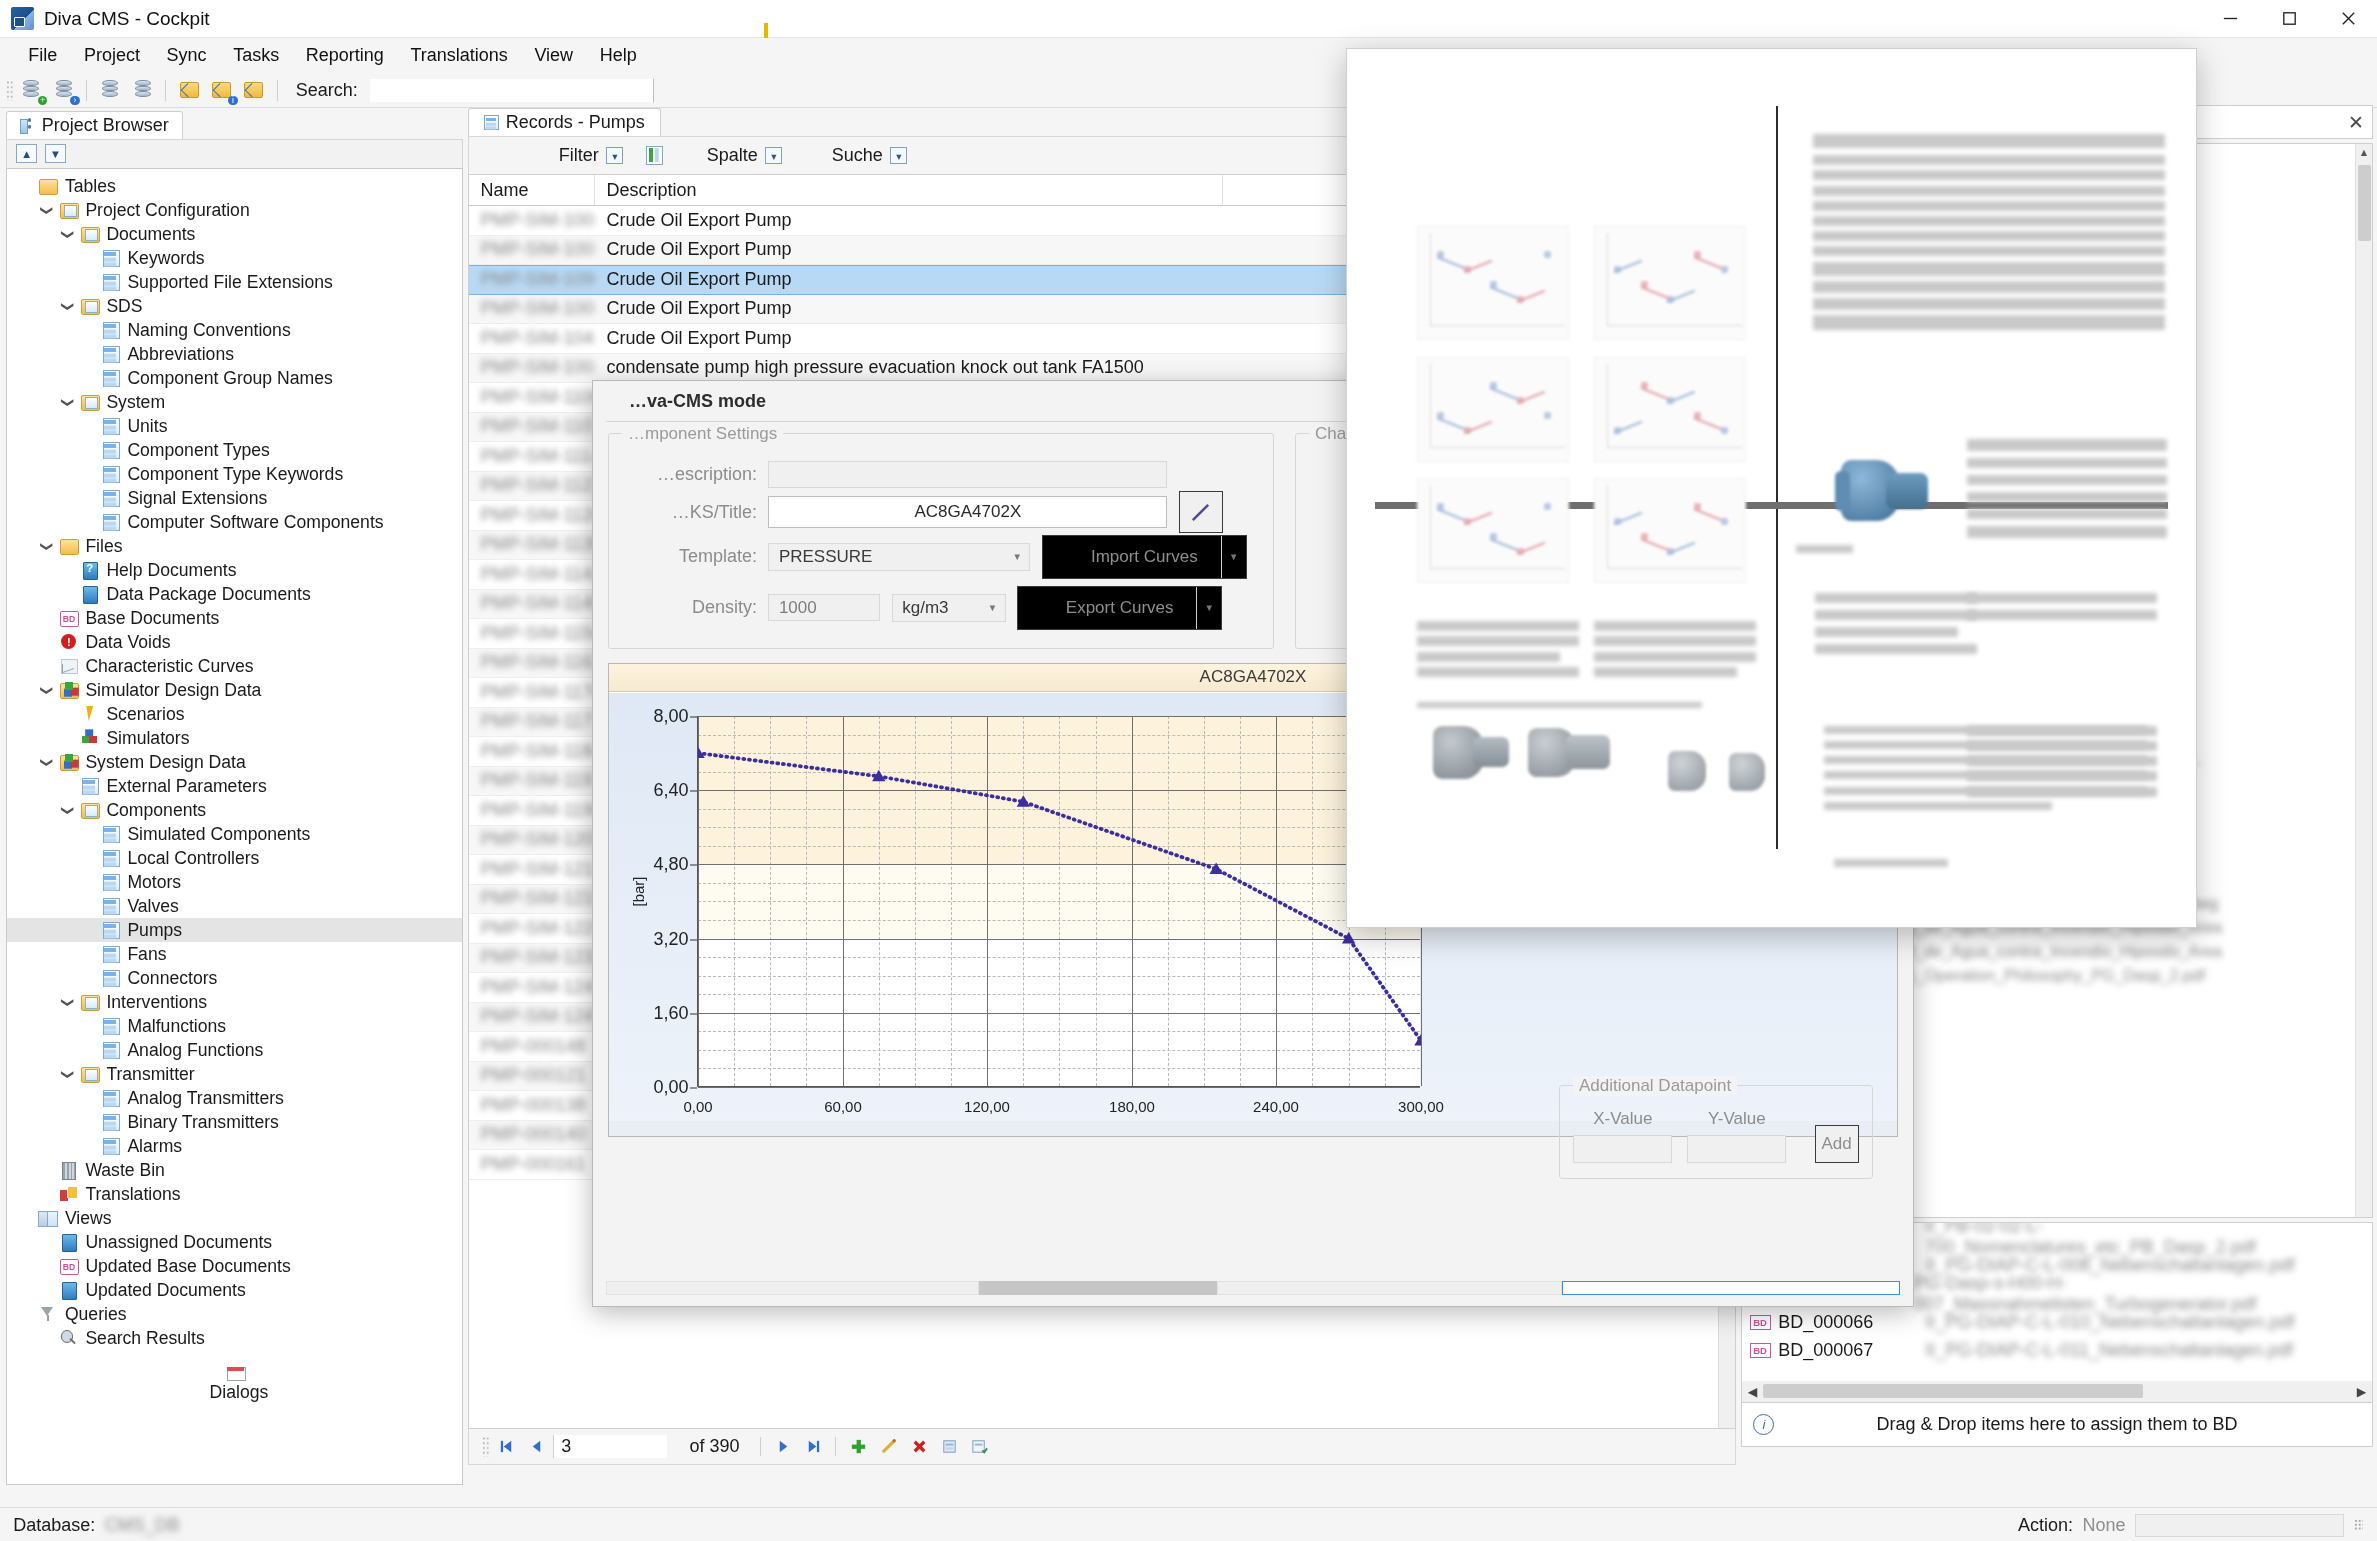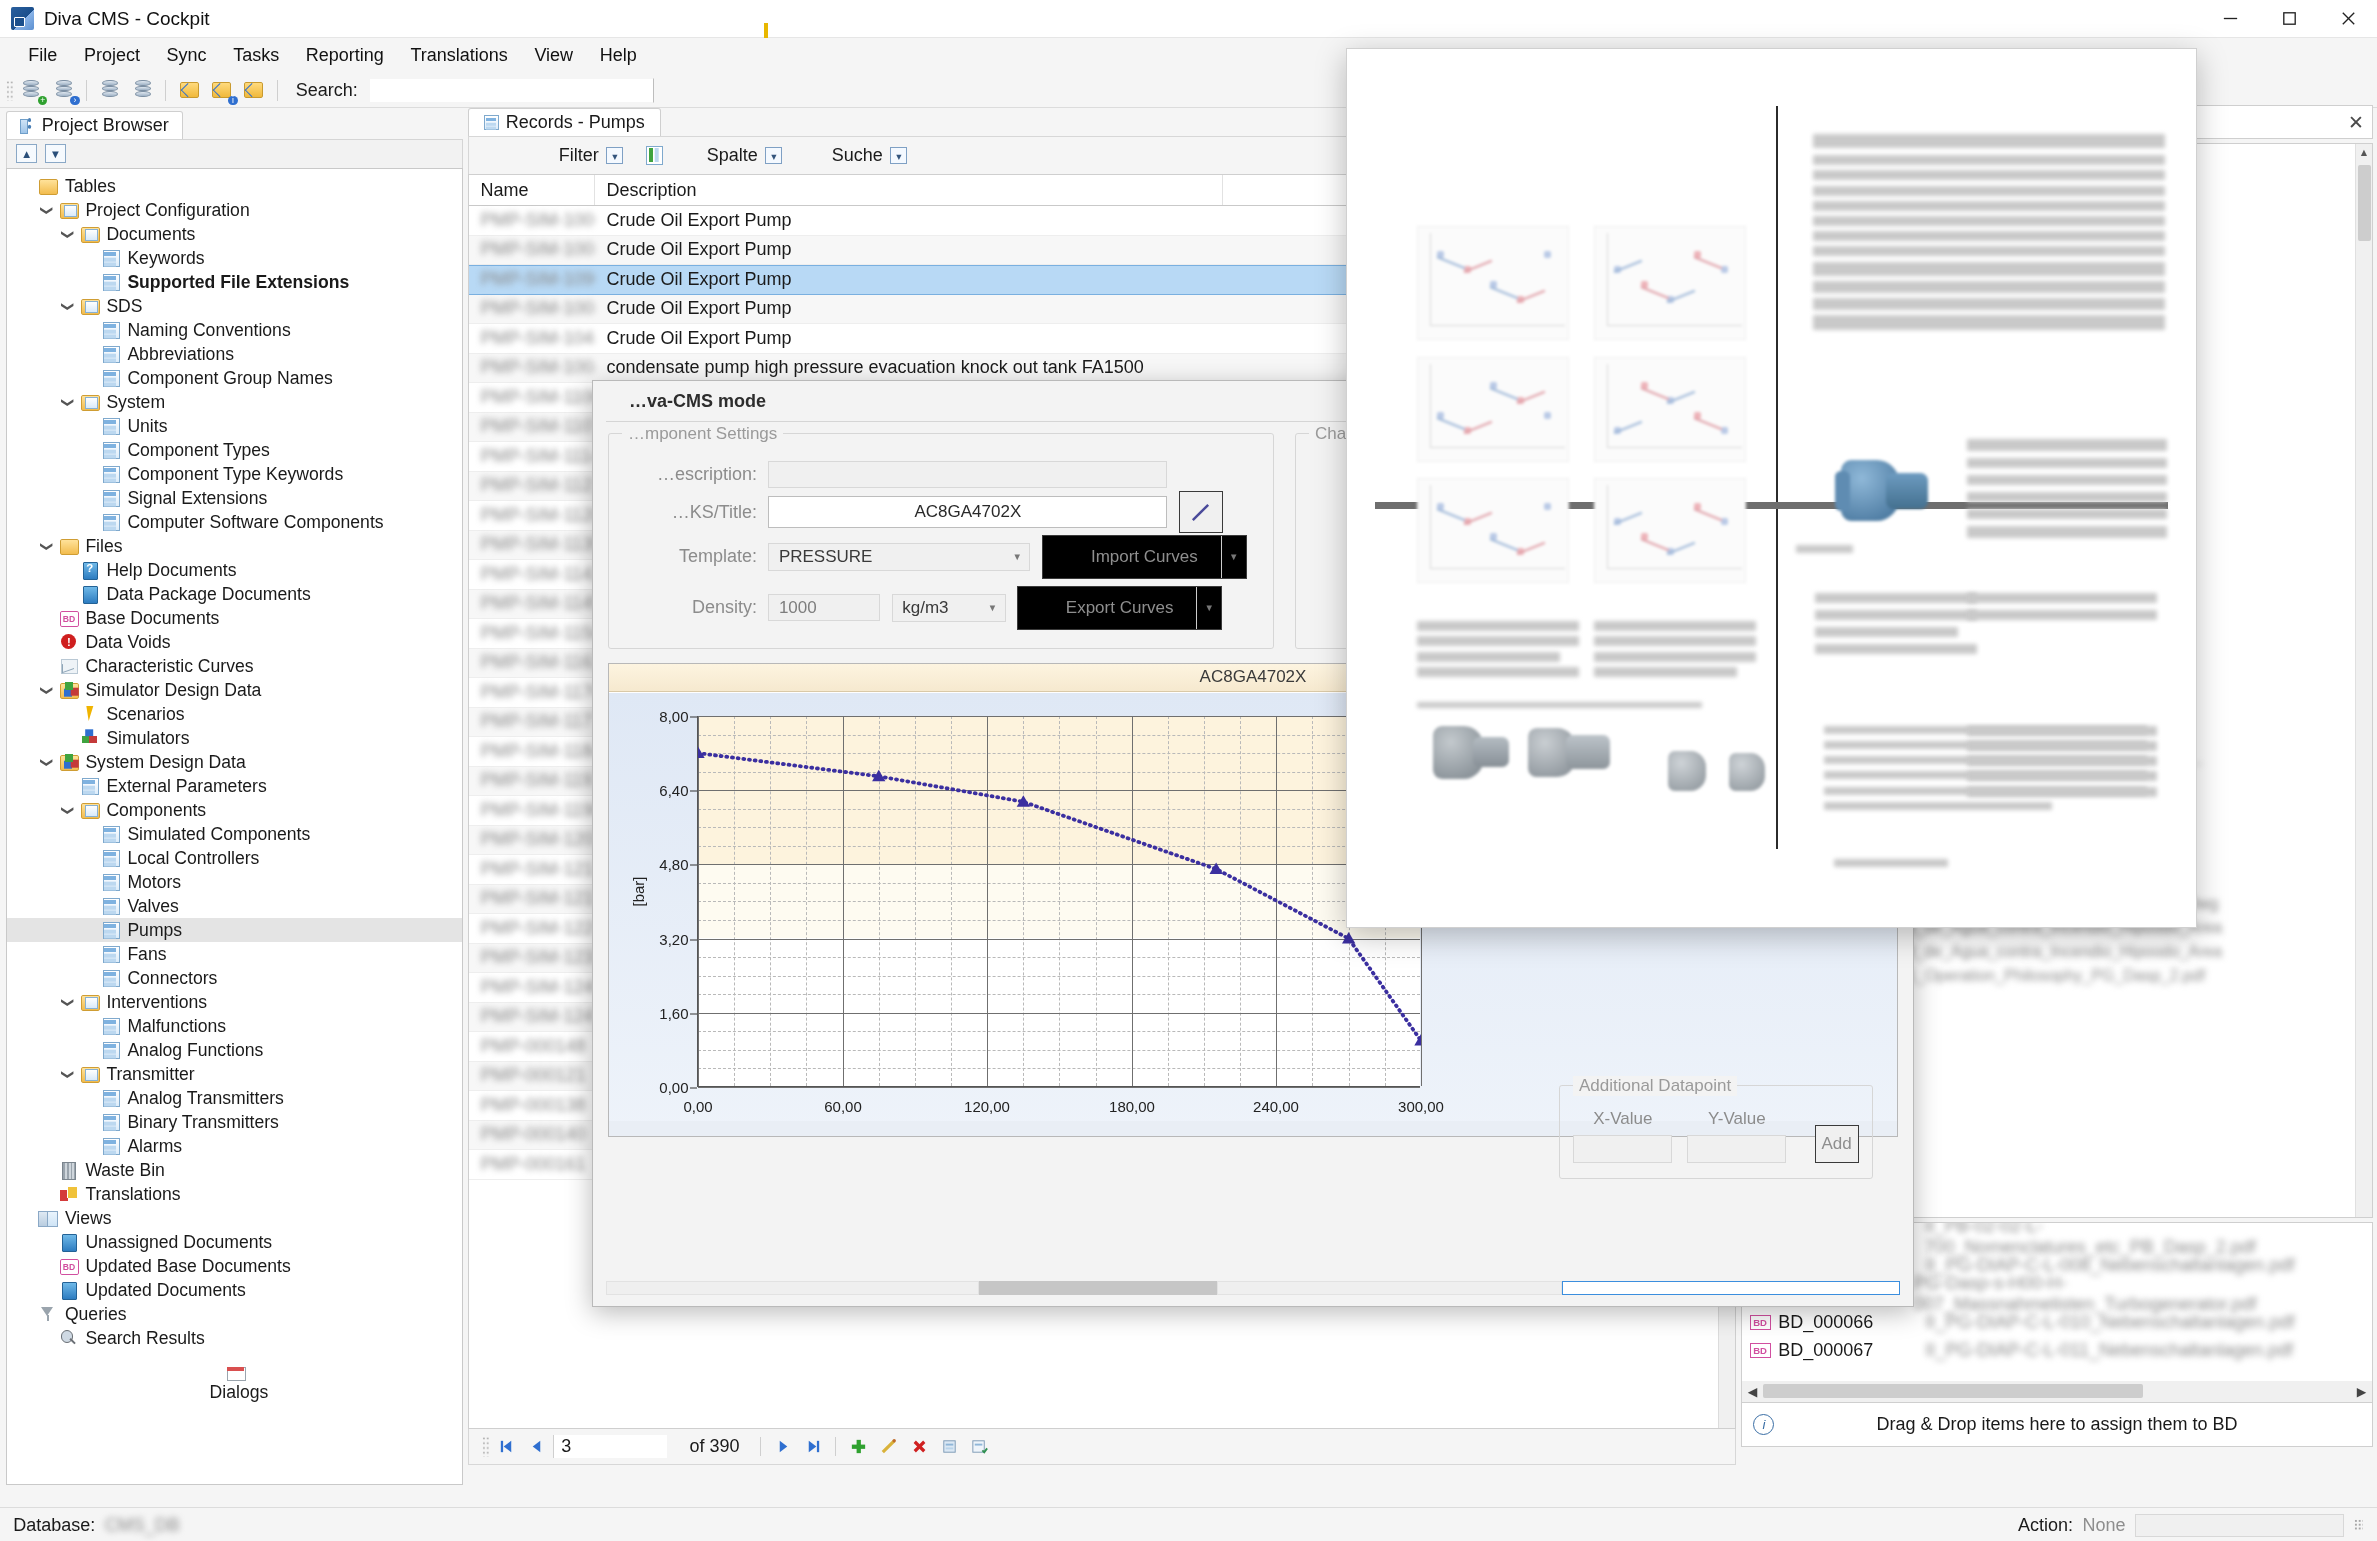--- a/index.html
+++ b/index.html
@@ -330,21 +330,21 @@
     background: #ffffff; border-left:1.4px solid #555; border-bottom:1.4px solid #555;
   }
   .plot-band { position:absolute; left:0; right:0; top:0; height:40%; background:#fdf3dd; }
   .plot-band2{ position:absolute; left:0; right:0; top:40%; height:20%; background:#fefbf1; }
   .gl-v { position:absolute; top:0; bottom:0; width:1px; }
   .gl-h { position:absolute; left:0; right:0; height:1px; }
   .gl-major { background:#6f6f6f; }
   .gl-minor { border-top:1px dashed #b9b9b9; height:0; }
   .gl-minor-v { border-left:1px dashed #b9b9b9; width:0; }
   .ytick { position:absolute; right:100%; margin-right:9.5px; transform:translateY(-50%);
-    font-size:15px; color:#222; white-space:nowrap; }
+    font-size:18px; color:#222; white-space:nowrap; }
   .ytick:after{content:"";position:absolute;right:-8.6px;top:50%;width:6.7px;height:1.4px;background:#333;}
   .xtick { position:absolute; top:100%; margin-top:11.4px; transform:translateX(-50%);
     font-size:15px; color:#222; white-space:nowrap; }
   .ylab { position:absolute; left:28.5px; top:190px; transform:rotate(-90deg) translateX(-50%);
     transform-origin:left center; font-size:15px; color:#222; }
   .xlab { position:absolute; left:449px; top:433px; font-size:15px; color:#222; }
   .chart-hscroll{position:absolute;left:0;right:0;bottom:0;height:15px;background:#e9eef5;}
 
   
   .cc-right { width:314px; position:relative; }
@@ -500,21 +500,21 @@
         <div class="tnode" style="padding-left: 51px;">
           <span class="twist" style="transform: rotate(90deg);">❯</span>
           <span class="tico ic-folder"></span>
           <span class="tlabel">Documents</span>
         </div>
         <div class="tnode" style="padding-left: 72px;">
           <span class="twist empty">.</span>
           <span class="tico ic-table"></span>
           <span class="tlabel">Keywords</span>
         </div>
-        <div class="tnode" style="padding-left: 72px; font-weight: bold;">
+        <div class="tnode" style="padding-left: 72px;">
           <span class="twist empty">.</span>
           <span class="tico ic-table"></span>
           <span class="tlabel">Supported File Extensions</span>
         </div>
         <div class="tnode" style="padding-left: 51px;">
           <span class="twist" style="transform: rotate(90deg);">❯</span>
           <span class="tico ic-folder"></span>
           <span class="tlabel">SDS</span>
         </div>
         <div class="tnode" style="padding-left: 72px;">

